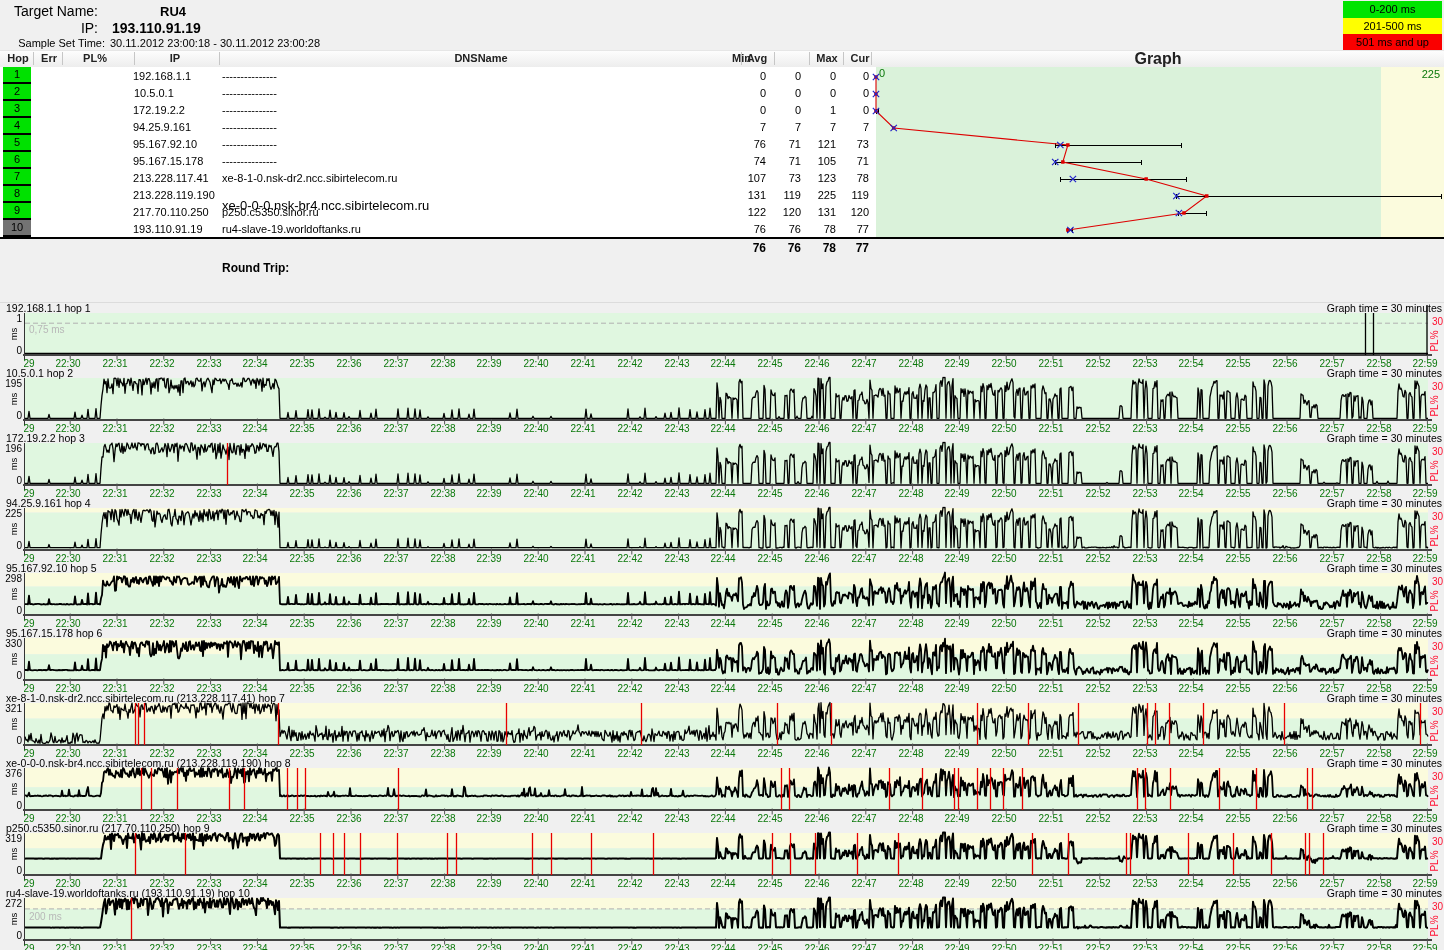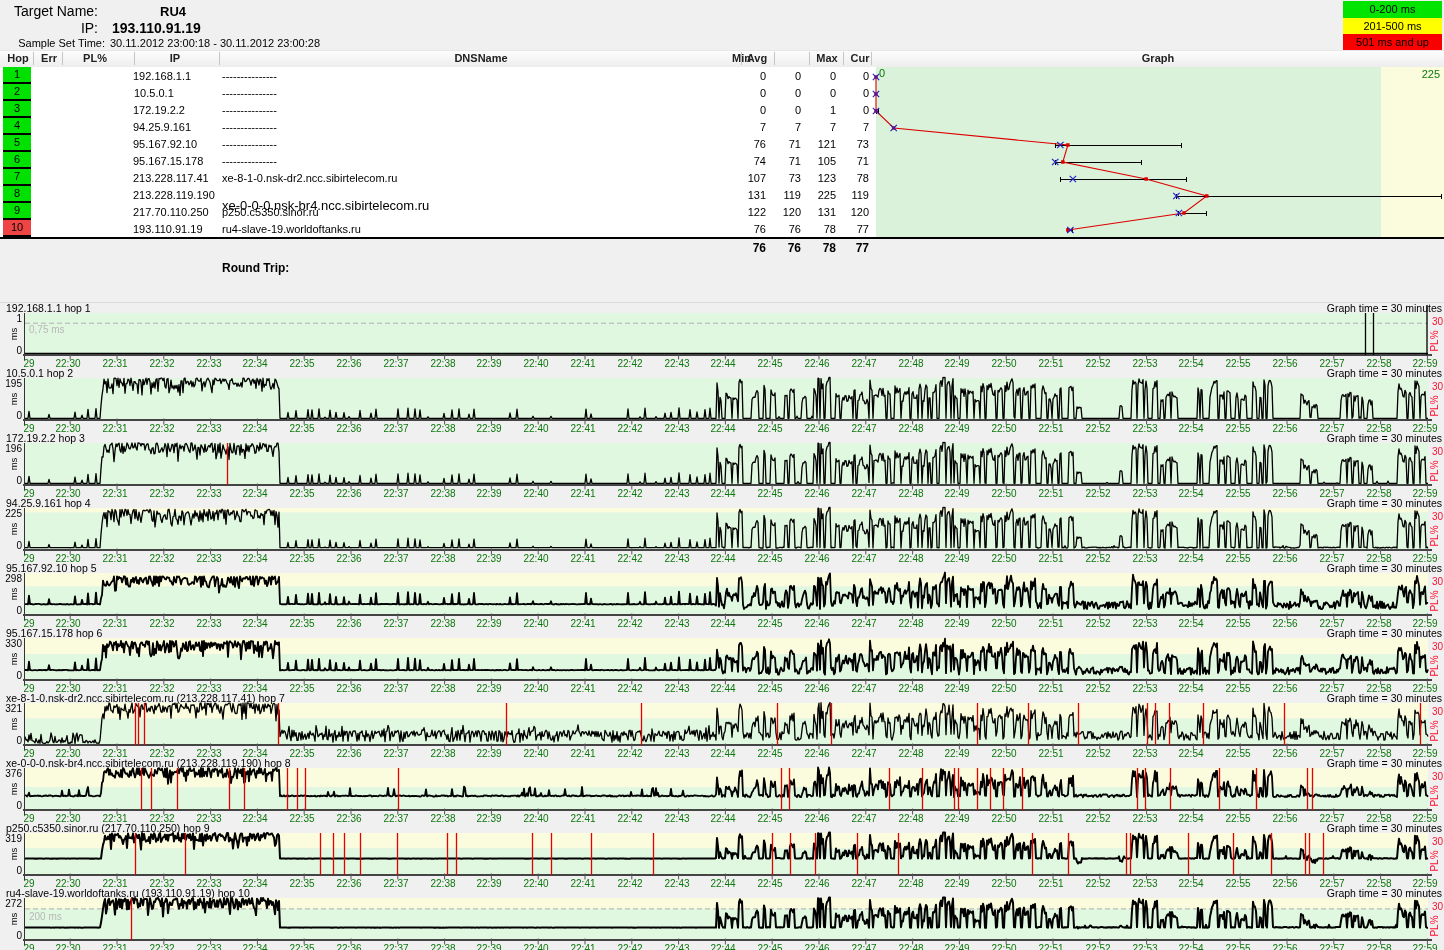--- a/index.html
+++ b/index.html
@@ -13,21 +13,21 @@
     <div style="position:absolute;left:0;top:50px;width:1444px;height:16px;background:linear-gradient(#fdfdfd,#ededed);border-top:1px solid #e6e6e6;border-bottom:1px solid #b5b5b5;"></div>
     <div style="position:absolute;top:51px;left:-42px;width:120px;text-align:center;font-size:11px;font-weight:bold;color:#222;height:15px;line-height:15px;">Hop</div>
     <div style="position:absolute;top:51px;left:-11px;width:120px;text-align:center;font-size:11px;font-weight:bold;color:#222;height:15px;line-height:15px;">Err</div>
     <div style="position:absolute;top:51px;left:35px;width:120px;text-align:center;font-size:11px;font-weight:bold;color:#222;height:15px;line-height:15px;">PL%</div>
     <div style="position:absolute;top:51px;left:115px;width:120px;text-align:center;font-size:11px;font-weight:bold;color:#222;height:15px;line-height:15px;">IP</div>
     <div style="position:absolute;top:51px;left:421px;width:120px;text-align:center;font-size:11px;font-weight:bold;color:#222;height:15px;line-height:15px;">DNSName</div>
     <div style="position:absolute;top:51px;left:697px;width:120px;text-align:center;font-size:11px;font-weight:bold;color:#222;height:15px;line-height:15px;">Avg</div>
     <div style="position:absolute;top:51px;left:732px;width:120px;text-align:left;font-size:11px;font-weight:bold;color:#222;height:15px;line-height:15px;">Min</div>
     <div style="position:absolute;top:51px;left:767px;width:120px;text-align:center;font-size:11px;font-weight:bold;color:#222;height:15px;line-height:15px;">Max</div>
     <div style="position:absolute;top:51px;left:800px;width:120px;text-align:center;font-size:11px;font-weight:bold;color:#222;height:15px;line-height:15px;">Cur</div>
-    <div style="position:absolute;top:51px;left:1098px;width:120px;text-align:center;font-size:11px;font-weight:bold;color:#222;height:15px;line-height:15px;">Graph</div>
+    <div style="position:absolute;top:51px;left:1098px;width:120px;text-align:center;font-size:16px;font-weight:bold;color:#222;height:15px;line-height:15px;">Graph</div>
     <div style="position:absolute;top:52px;left:33px;width:1px;height:13px;background:#c6c6c6;"></div>
     <div style="position:absolute;top:52px;left:62px;width:1px;height:13px;background:#c6c6c6;"></div>
     <div style="position:absolute;top:52px;left:134px;width:1px;height:13px;background:#c6c6c6;"></div>
     <div style="position:absolute;top:52px;left:219px;width:1px;height:13px;background:#c6c6c6;"></div>
     <div style="position:absolute;top:52px;left:741px;width:1px;height:13px;background:#c6c6c6;"></div>
     <div style="position:absolute;top:52px;left:774px;width:1px;height:13px;background:#c6c6c6;"></div>
     <div style="position:absolute;top:52px;left:809px;width:1px;height:13px;background:#c6c6c6;"></div>
     <div style="position:absolute;top:52px;left:843px;width:1px;height:13px;background:#c6c6c6;"></div>
     <div style="position:absolute;top:52px;left:871px;width:1px;height:13px;background:#c6c6c6;"></div>
     <div style="position:absolute;left:0;top:67px;width:876px;height:170px;background:#fff;"></div>
@@ -87,21 +87,21 @@
     <div style="position:absolute;left:741px;top:187px;width:60px;text-align:right;height:16px;line-height:16px;font-size:11px;color:#000;">119</div>
     <div style="position:absolute;left:776px;top:187px;width:60px;text-align:right;height:16px;line-height:16px;font-size:11px;color:#000;">225</div>
     <div style="position:absolute;left:809px;top:187px;width:60px;text-align:right;height:16px;line-height:16px;font-size:11px;color:#000;">119</div>
     <div style="position:absolute;left:3px;top:203px;width:28px;height:15px;background:#00e100;border-bottom:2px solid #000;text-align:center;font-size:11px;line-height:15px;color:#000;">9</div>
     <div style="position:absolute;left:133px;top:204px;height:16px;line-height:16px;font-size:11px;color:#000;">217.70.110.250</div>
     <div style="position:absolute;left:222px;top:204px;height:16px;line-height:16px;font-size:11px;color:#000;">p250.c5350.sinor.ru</div>
     <div style="position:absolute;left:706px;top:204px;width:60px;text-align:right;height:16px;line-height:16px;font-size:11px;color:#000;">122</div>
     <div style="position:absolute;left:741px;top:204px;width:60px;text-align:right;height:16px;line-height:16px;font-size:11px;color:#000;">120</div>
     <div style="position:absolute;left:776px;top:204px;width:60px;text-align:right;height:16px;line-height:16px;font-size:11px;color:#000;">131</div>
     <div style="position:absolute;left:809px;top:204px;width:60px;text-align:right;height:16px;line-height:16px;font-size:11px;color:#000;">120</div>
-    <div style="position:absolute;left:3px;top:220px;width:28px;height:15px;background:#ef4444;border-bottom:2px solid #000;text-align:center;font-size:11px;line-height:15px;color:#000;">10</div>
+    <div style="position:absolute;left:3px;top:220px;width:28px;height:15px;background:#737373;border-bottom:2px solid #000;text-align:center;font-size:11px;line-height:15px;color:#000;">10</div>
     <div style="position:absolute;left:133px;top:221px;height:16px;line-height:16px;font-size:11px;color:#000;">193.110.91.19</div>
     <div style="position:absolute;left:222px;top:221px;height:16px;line-height:16px;font-size:11px;color:#000;">ru4-slave-19.worldoftanks.ru</div>
     <div style="position:absolute;left:706px;top:221px;width:60px;text-align:right;height:16px;line-height:16px;font-size:11px;color:#000;">76</div>
     <div style="position:absolute;left:741px;top:221px;width:60px;text-align:right;height:16px;line-height:16px;font-size:11px;color:#000;">76</div>
     <div style="position:absolute;left:776px;top:221px;width:60px;text-align:right;height:16px;line-height:16px;font-size:11px;color:#000;">78</div>
     <div style="position:absolute;left:809px;top:221px;width:60px;text-align:right;height:16px;line-height:16px;font-size:11px;color:#000;">77</div>
     <div style="position:absolute;left:0;top:237px;width:1444px;height:2px;background:#000;"></div>
     <div style="position:absolute;left:222px;top:240px;height:16px;line-height:16px;font-size:12px;font-weight:bold;color:#000;margin-top:20px;">Round Trip:</div>
     <div style="position:absolute;left:706px;top:240px;width:60px;text-align:right;height:16px;line-height:16px;font-size:12px;font-weight:bold;color:#000;">76</div>
     <div style="position:absolute;left:741px;top:240px;width:60px;text-align:right;height:16px;line-height:16px;font-size:12px;font-weight:bold;color:#000;">76</div>

